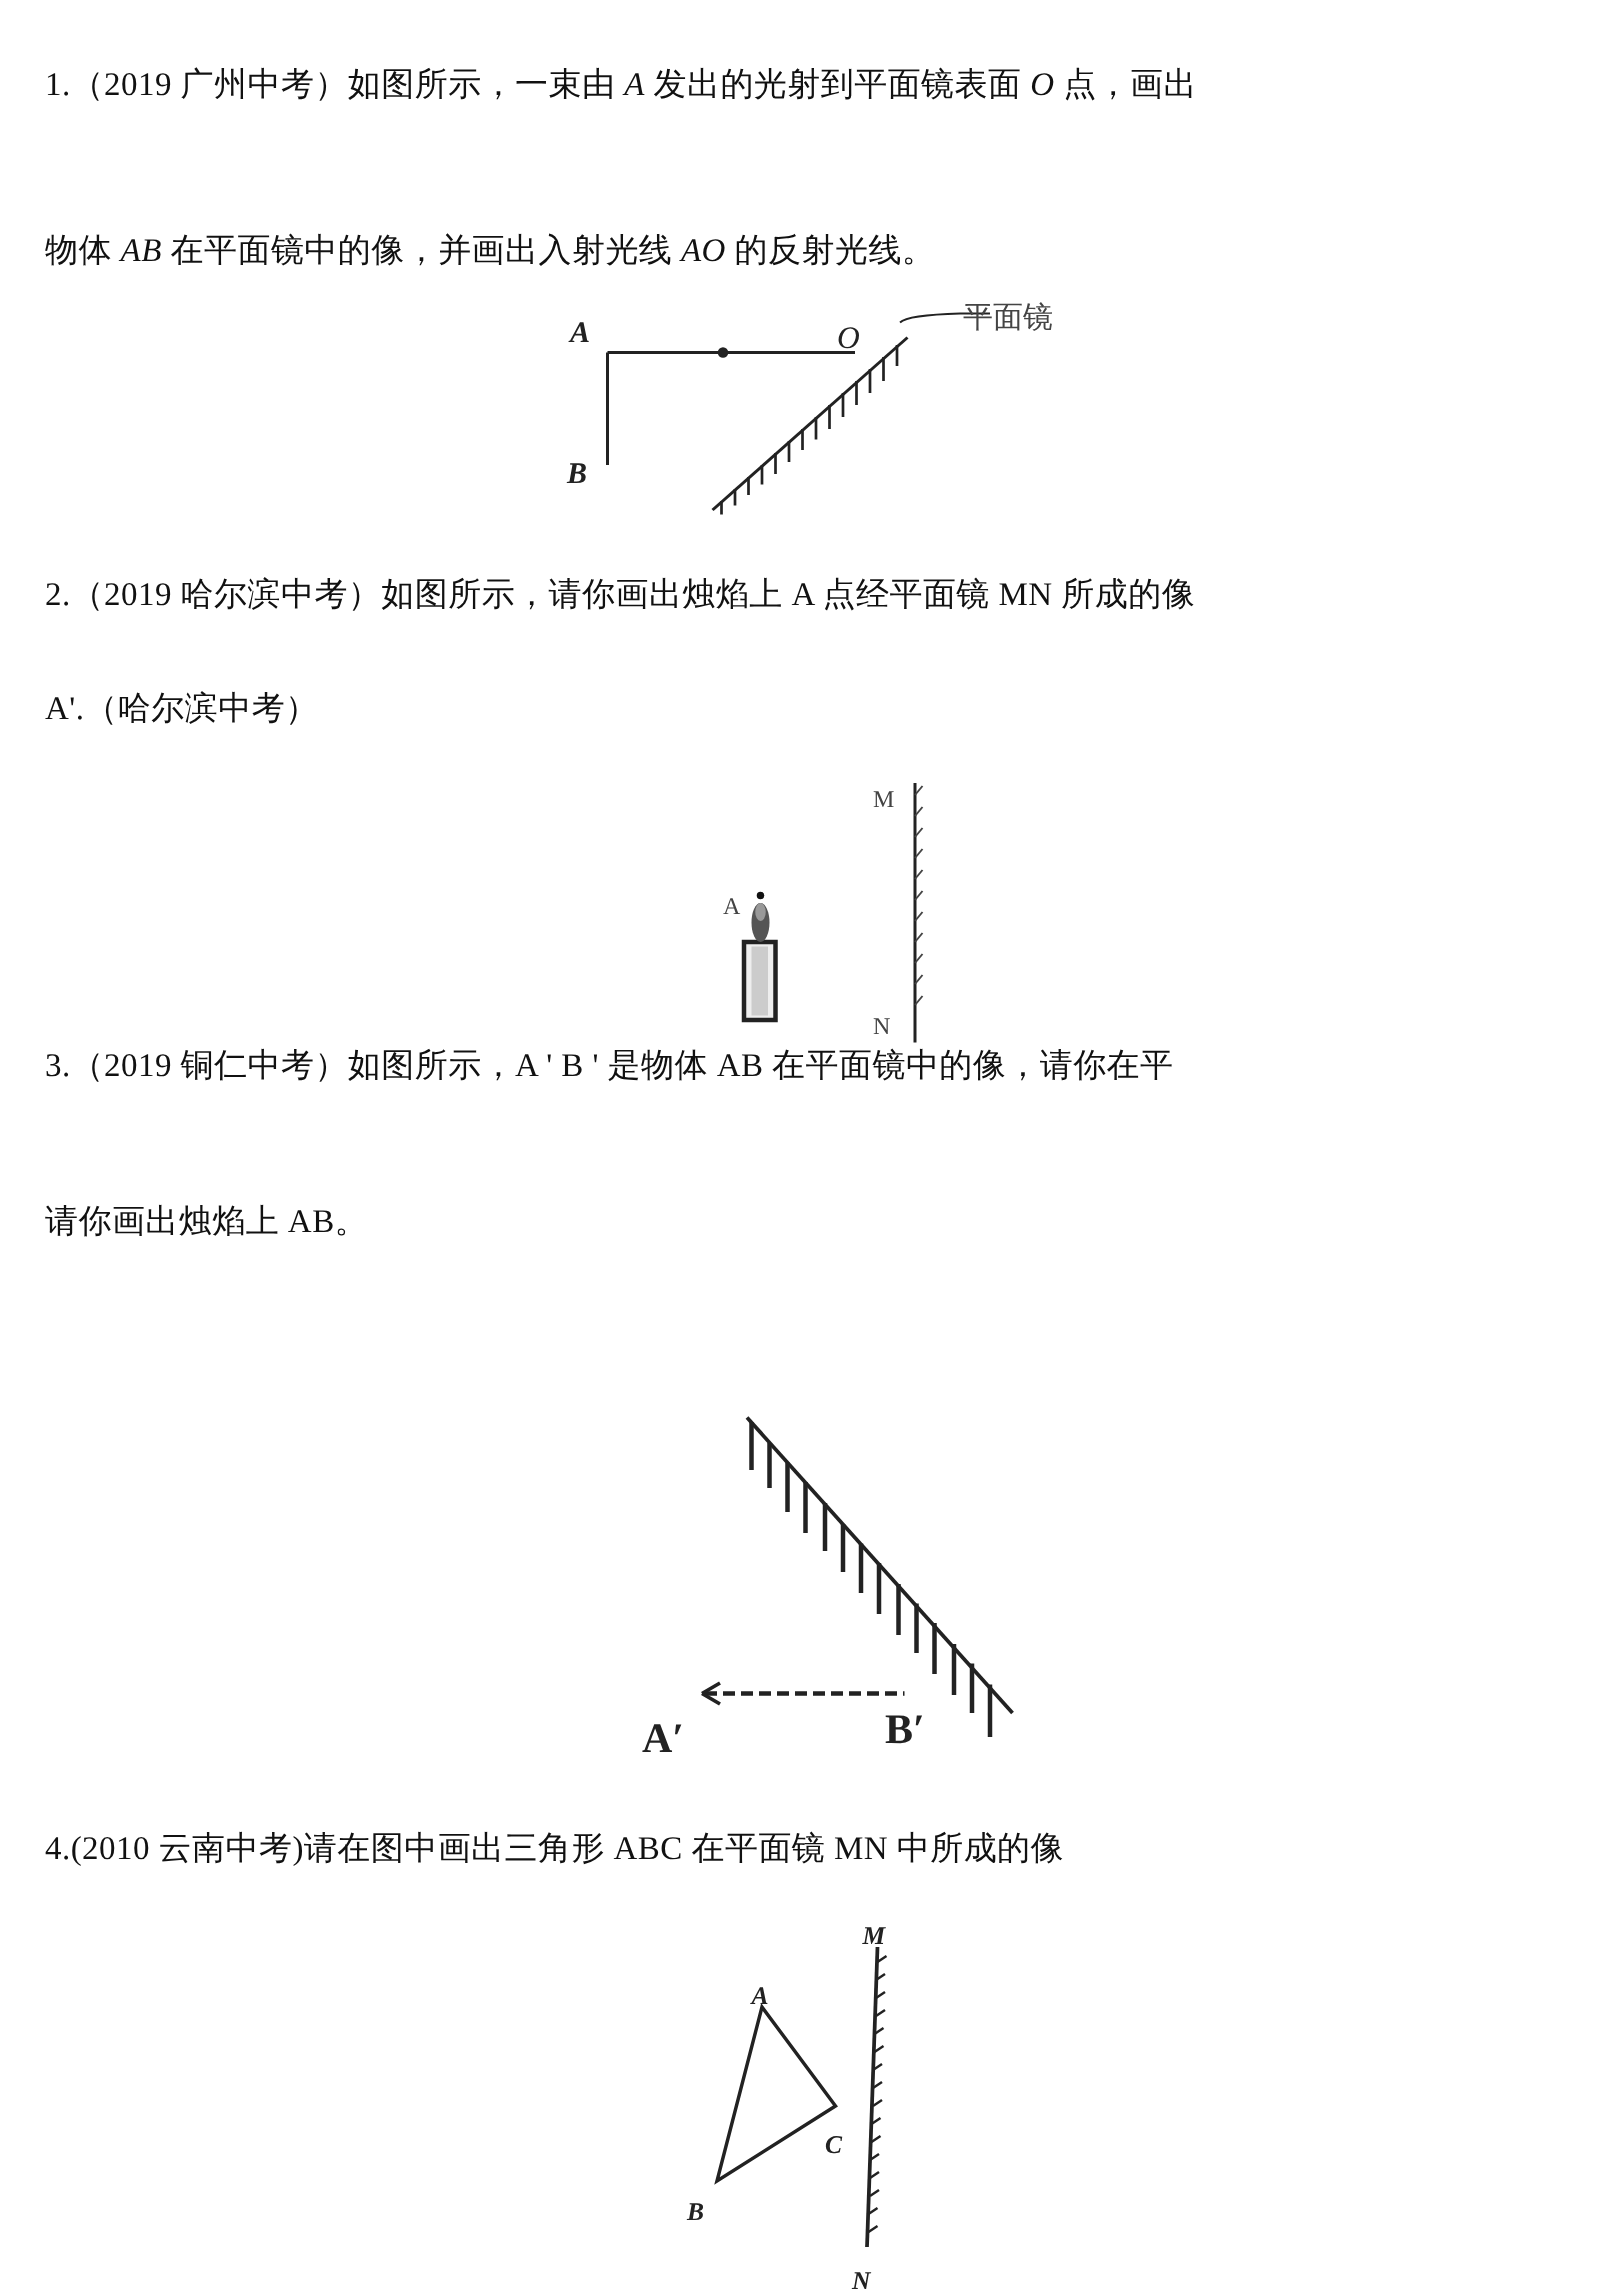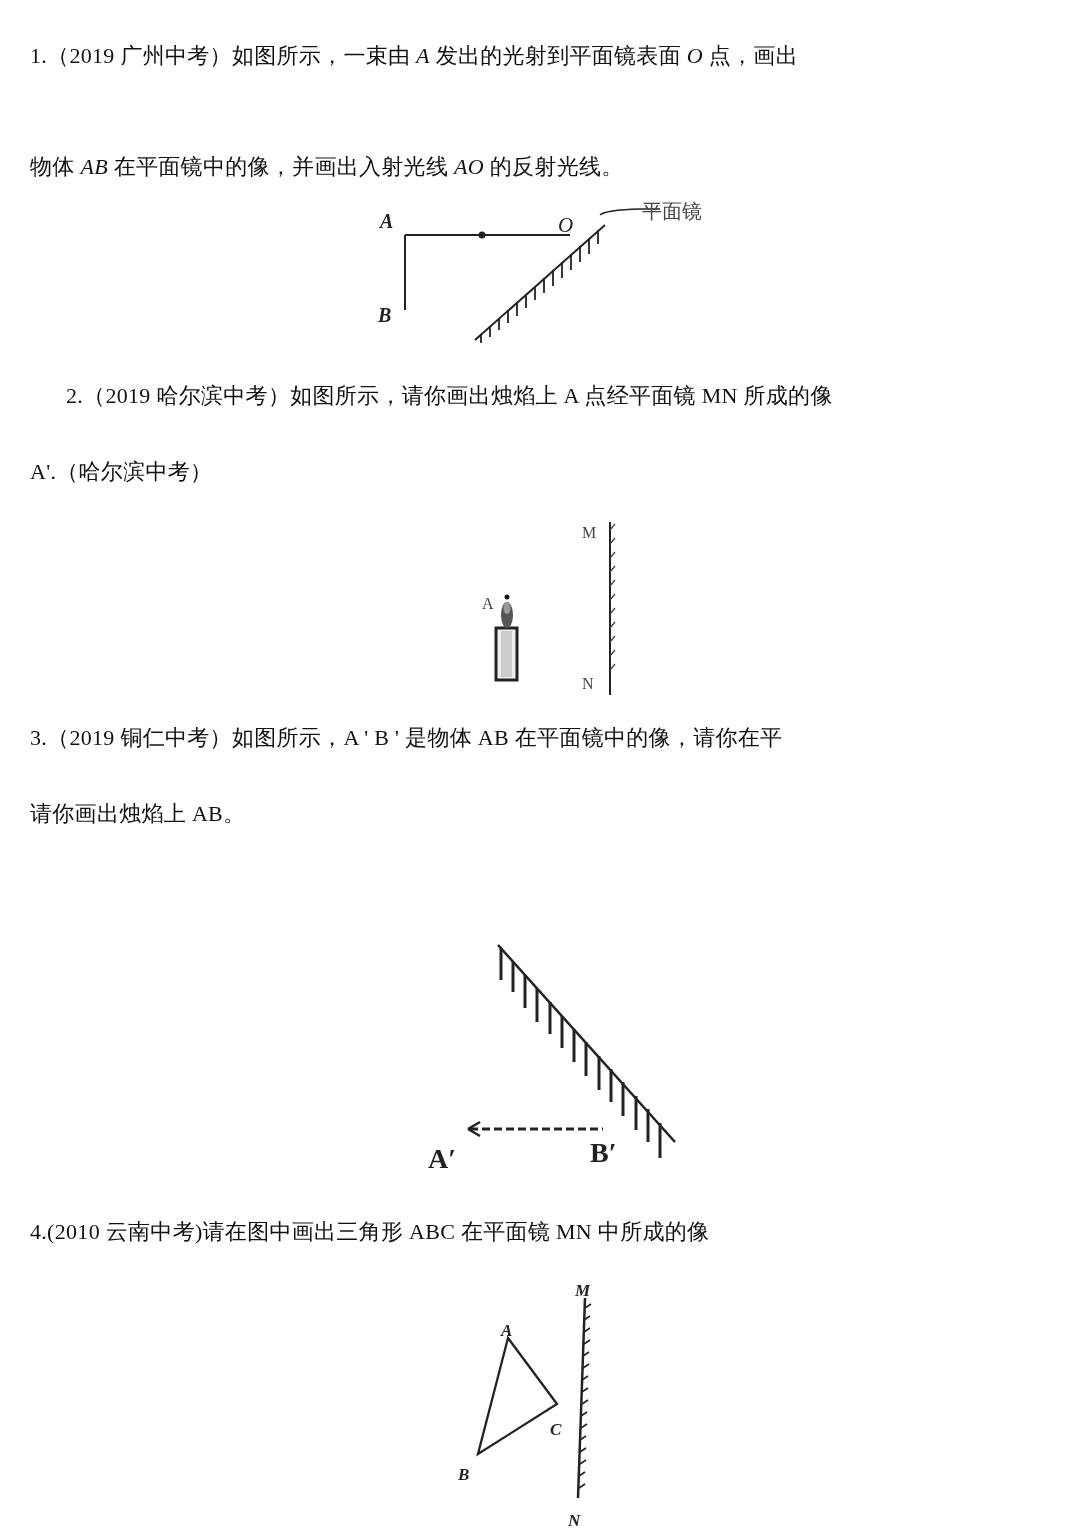--- a/index.html
+++ b/index.html
@@ -39,21 +39,21 @@
         <path d="M238 50 L238 64"></path>
     </g>
   </g>
   <circle cx="122" cy="55" r="3.5" fill="#222"></circle>
   <text x="20" y="48" font-size="20" font-style="italic" font-weight="bold" fill="#222">A</text>
   <text x="18" y="142" font-size="20" font-style="italic" font-weight="bold" fill="#222">B</text>
   <text x="198" y="52" font-size="21" font-style="italic" fill="#222">O</text>
   <text x="282" y="38" font-size="20" fill="#444" font-family="DejaVu Sans, sans-serif">平面镜</text>
 </svg>
 
-<div class="line" style="top:378px;margin-left:36px;">2.（2019 哈尔滨中考）如图所示，请你画出烛焰上 A 点经平面镜 MN 所成的像</div>
+<div class="line" style="top:378px;">2.（2019 哈尔滨中考）如图所示，请你画出烛焰上 A 点经平面镜 MN 所成的像</div>
 <div class="line" style="top:454px;">A'.（哈尔滨中考）</div>
 
 <svg class="fig" style="left:460px;top:510px;" width="180" height="190">
   <rect x="36" y="118" width="21" height="52" fill="#eee" stroke="#222" stroke-width="3"></rect>
   <rect x="41" y="121" width="11" height="46" fill="#ccc"></rect>
   <ellipse cx="47" cy="105" rx="6" ry="13" fill="#555"></ellipse>
   <ellipse cx="47" cy="98" rx="3.5" ry="6" fill="#999"></ellipse>
   <circle cx="47" cy="87" r="2.5" fill="#111"></circle>
   <path d="M150 12 L150 185" stroke="#222" stroke-width="2"></path>
   <g stroke="#444" stroke-width="1.3">
@@ -67,21 +67,21 @@
       <path d="M150 118 L155 112"></path>
     <path d="M150 132 L155 126"></path>
       <path d="M150 146 L155 140"></path>
       <path d="M150 160 L155 154"></path>
   </g>
   <text x="22" y="99" font-size="16" fill="#444">A</text>
   <text x="122" y="28" font-size="16" fill="#444">M</text>
   <text x="122" y="179" font-size="16" fill="#444">N</text>
 </svg>
 
-<div class="line" style="top:720px;">3.（2019 铜仁中考）如图所示，A ' B ' 是物体 AB 在平面镜中的像，请你在平</div>
+<div class="line" style="top:692px;">3.（2019 铜仁中考）如图所示，A ' B ' 是物体 AB 在平面镜中的像，请你在平</div>
 <div class="line" style="top:796px;">请你画出烛焰上 AB。</div>
 
 <svg class="fig" style="left:410px;top:930px;" width="290" height="250">
   <path d="M88 15 L265 212" stroke="#222" stroke-width="2.5" fill="none"></path>
   <g stroke="#222" stroke-width="3">
     <path d="M91 18 L91 50"></path>
       <path d="M103 32 L103 62"></path>
       <path d="M115 45 L115 78"></path>
       <path d="M127 58 L127 92"></path>
     <path d="M140 72 L140 104"></path>

